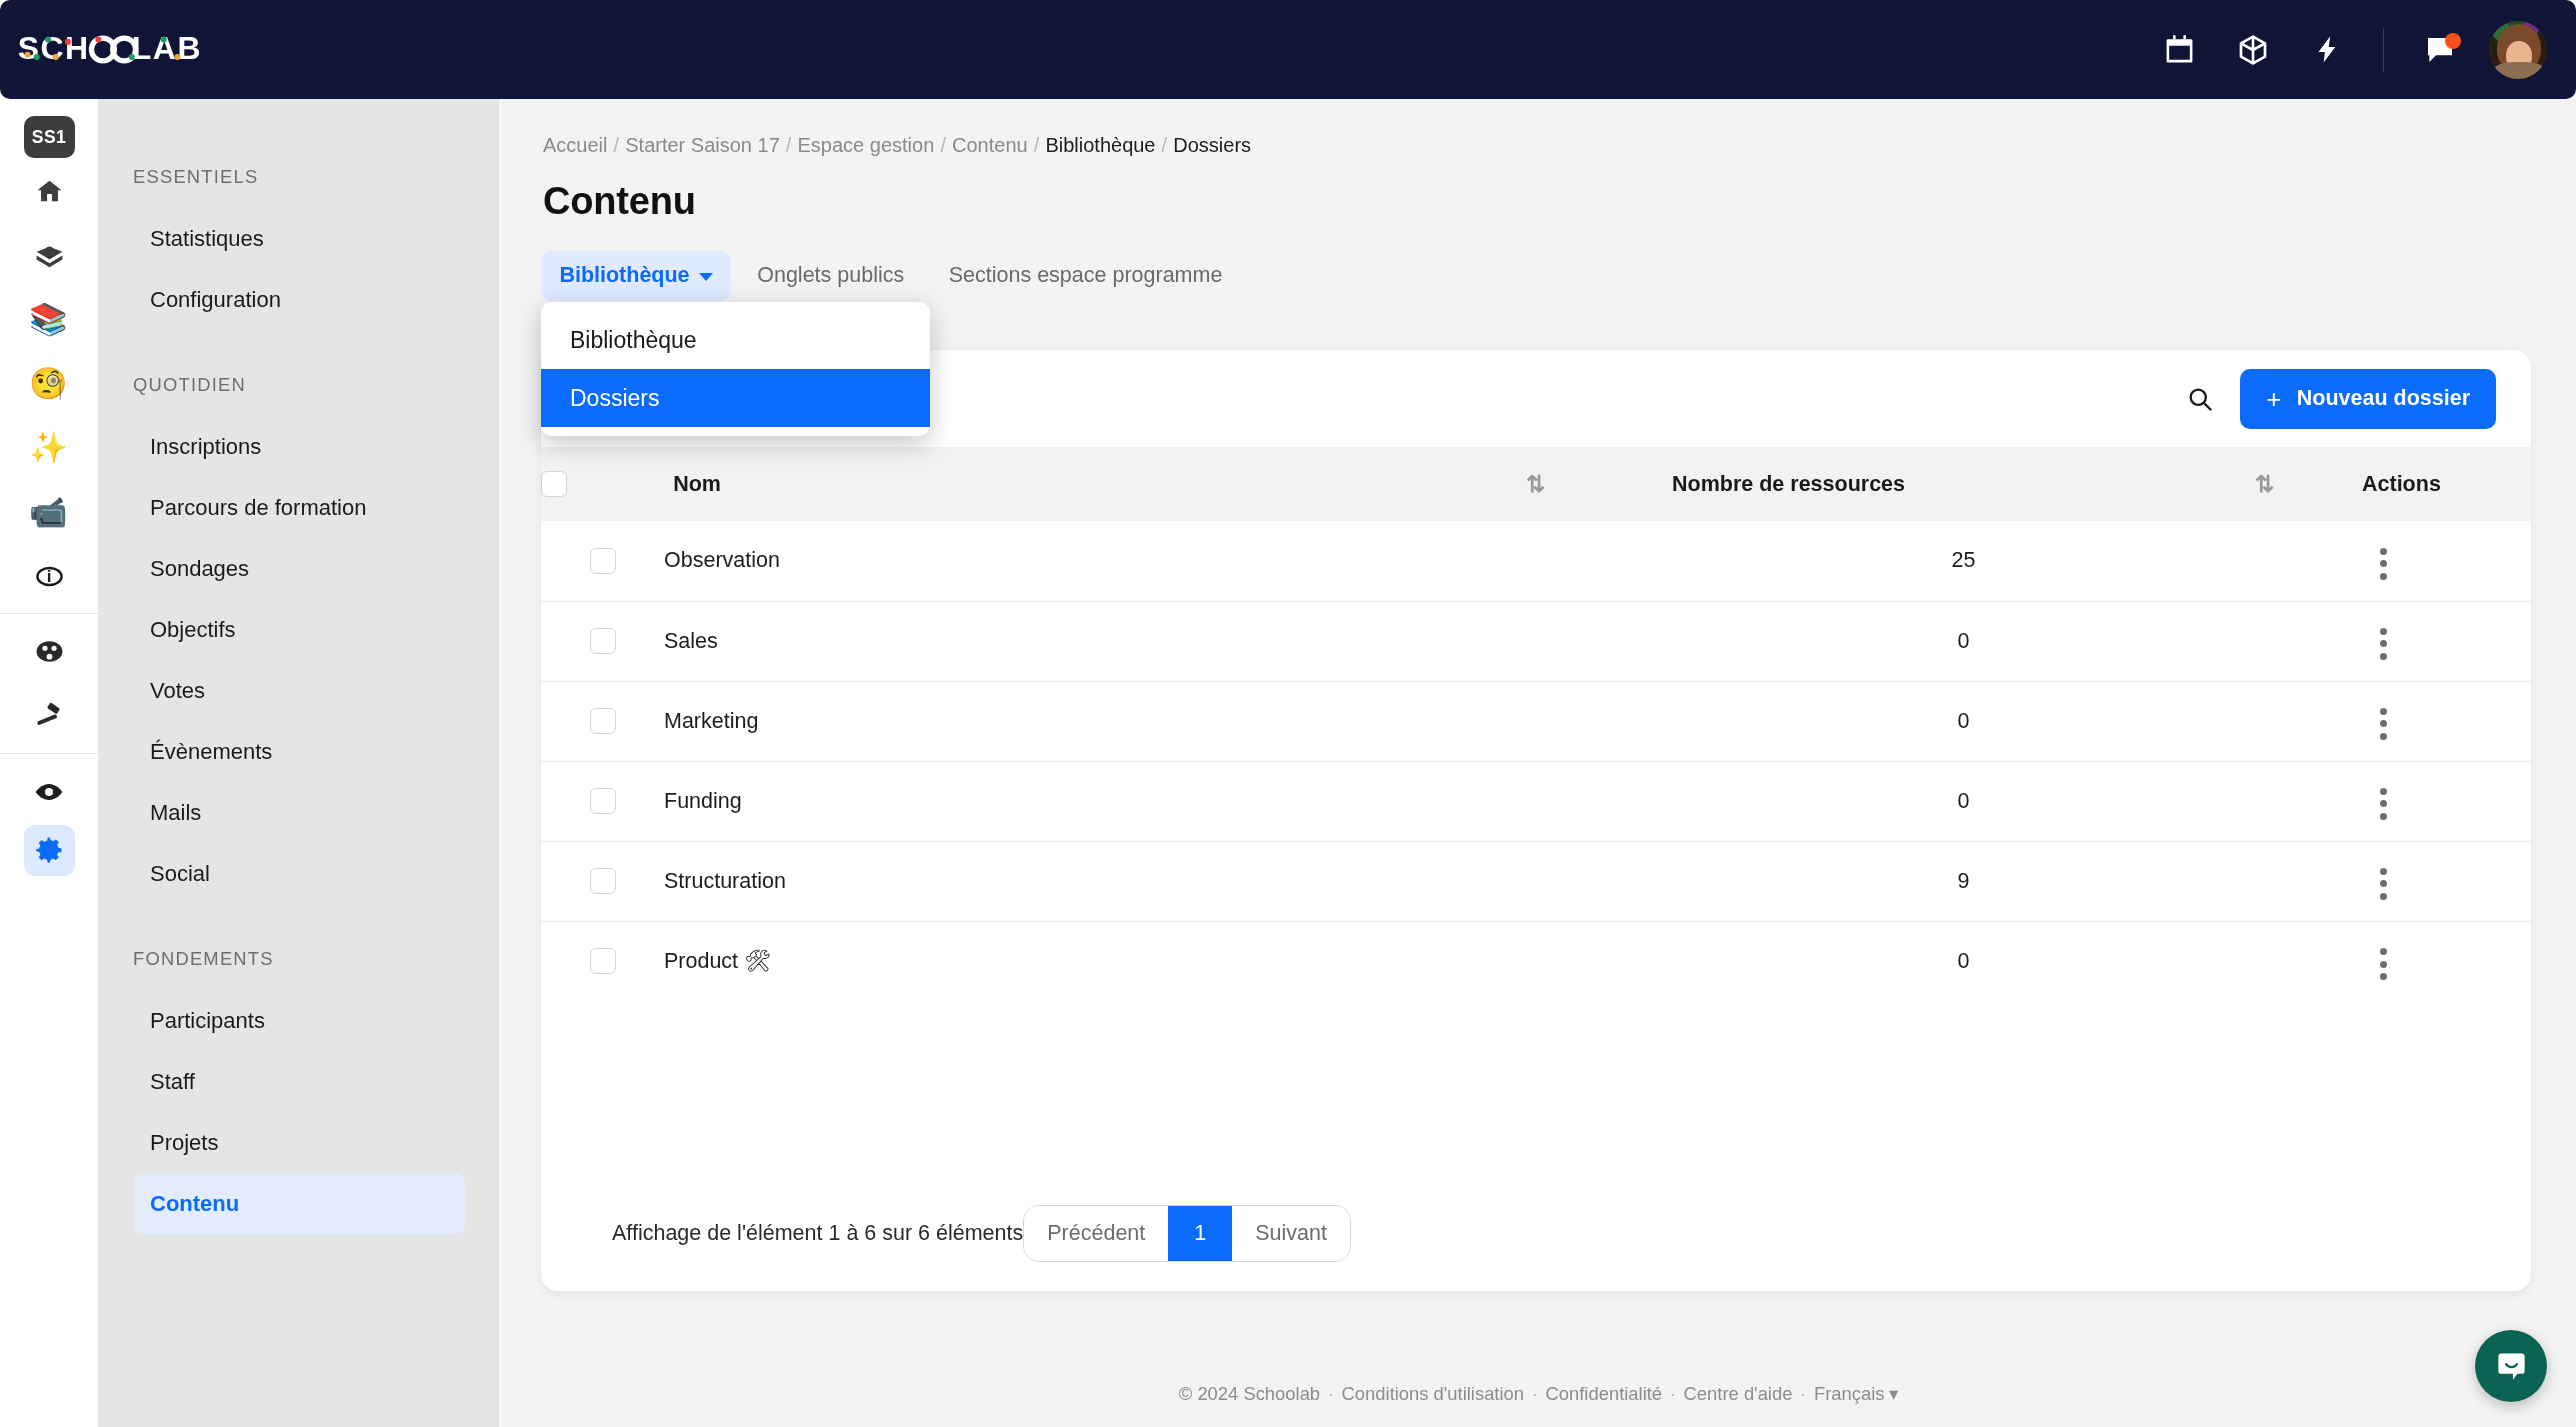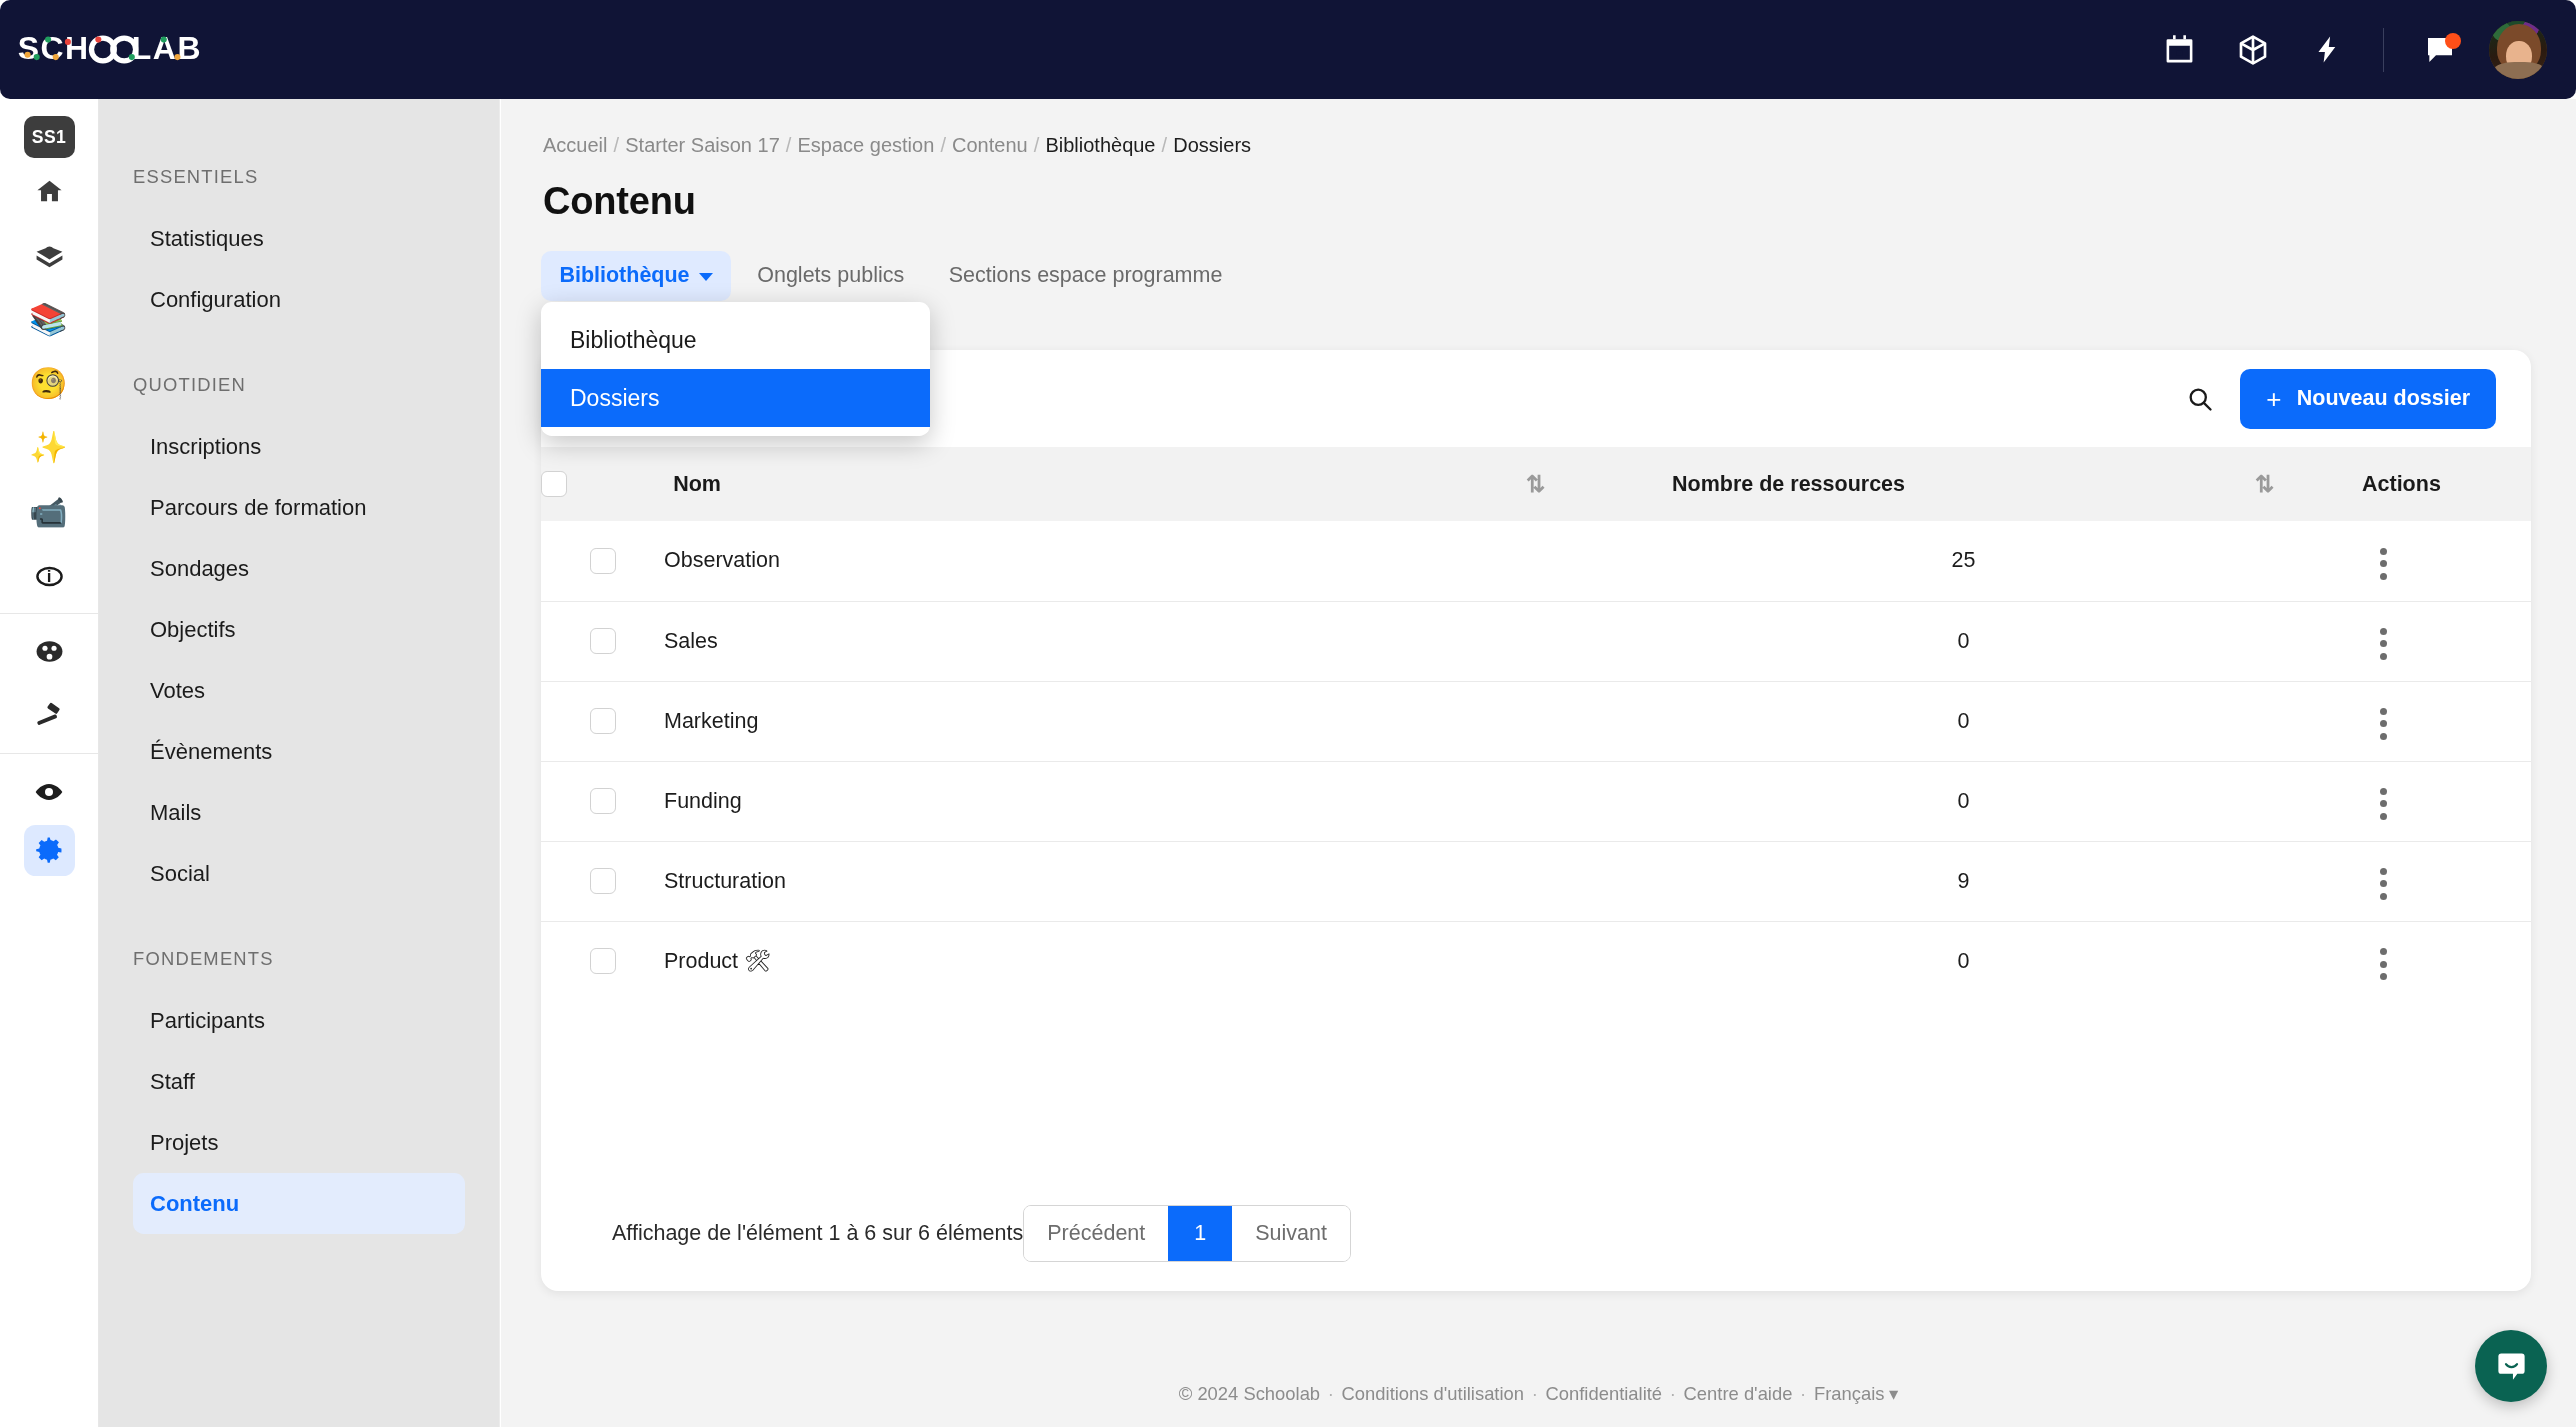--- a/index.html
+++ b/index.html
@@ -216,21 +216,21 @@
   .kebab i { width: 7px; height: 7px; border-radius: 50%; background: #6d6d6d; display: block; }
 
   .card-footer {
     position: absolute; bottom: 0; left: 0; right: 0; height: 115px;
     display: flex; align-items: center; 
     padding: 0 35px 0 35px;
     margin-left: 36px;
   }
   .showing { font-size: 21.5px; color: #2a2a2a; }
   .pager {
-    display: flex; border: 1.5px solid #d5d5d5; border-radius: 8px; overflow: hidden;
+    display: flex; border: 1.5px solid #d5d5d5; border-radius: 16px; overflow: hidden;
   }
   .pg {
     font-size: 21.5px; color: #6d6d6d; background: #ffffff;
     padding: 15.3px 23px; cursor: pointer; border: none;
     font-family: "Liberation Sans", sans-serif;
   }
   .pg.num { color: #ffffff; background: #0b6bfb; padding: 15.3px 26px; }
 
   
   .pagefoot {

